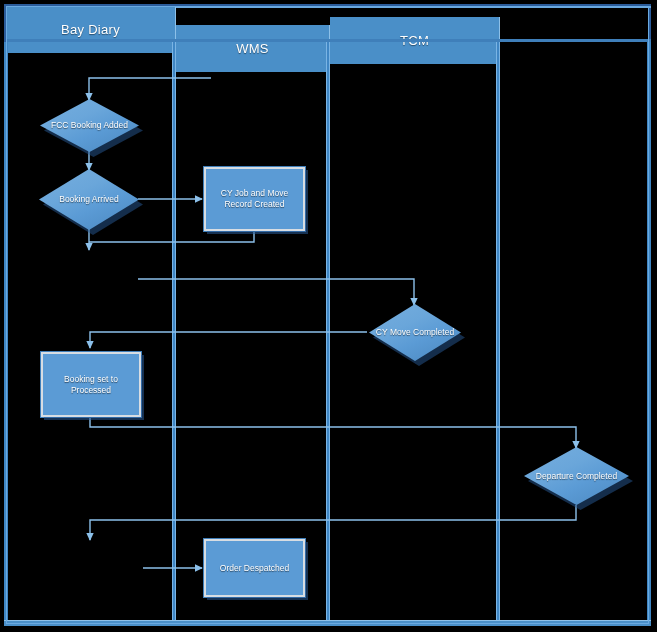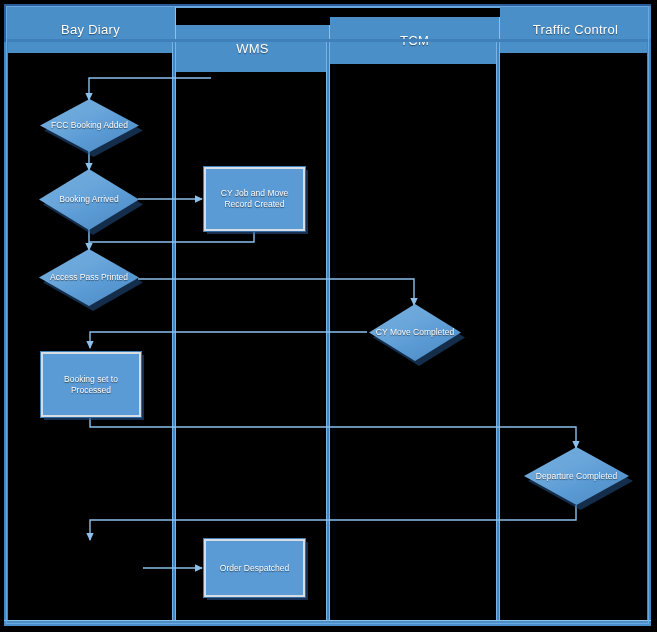--- a/index.html
+++ b/index.html
@@ -95,23 +95,20 @@
 
   <div class="lane-header" style="left:6px;width:170px;">
     <span>Bay Diary</span>
   </div>
   <div class="lane-header" style="left:176px;width:154px;margin-top:19px;">
     <span>WMS</span>
   </div>
   <div class="lane-header" style="left:330px;width:170px;margin-top:11px;">
     <span>TCM</span>
   </div>
-  <div class="lane-header last" style="left:500px;width:151px;">
-    <span>Traffic Control</span>
-  </div>
 
   <div class="header-band-bot"></div>
 
   <div class="frame-left"></div>
   <div class="lane-sep" style="left:172px;"></div>
   <div class="lane-sep" style="left:326px;"></div>
   <div class="lane-sep" style="left:496px;"></div>
   <div class="frame-right"></div>
   <div class="frame-bottom"></div>
 
@@ -157,25 +154,20 @@
   <div class="node diamond" style="left:39px;top:169px;width:100px;height:61px;">
     <div class="dshadow"></div>
     <div class="dshade"></div>
     <span class="txt">Booking Arrived</span>
   </div>
 
   <div class="node rect" style="left:204px;top:167px;width:101px;height:64px;">
     <span class="txt">CY Job and Move Record Created</span>
   </div>
 
-  <div class="node diamond" style="left:39px;top:249px;width:100px;height:57px;">
-    <div class="dshadow"></div>
-    <div class="dshade"></div>
-    <span class="txt">Access Pass Printed</span>
-  </div>
 
   <div class="node diamond" style="left:369px;top:304px;width:92px;height:57px;">
     <div class="dshadow"></div>
     <div class="dshade"></div>
     <span class="txt">CY Move Completed</span>
   </div>
 
   <div class="node rect" style="left:41px;top:352px;width:100px;height:65px;">
     <span class="txt">Booking set to Processed</span>
   </div>

